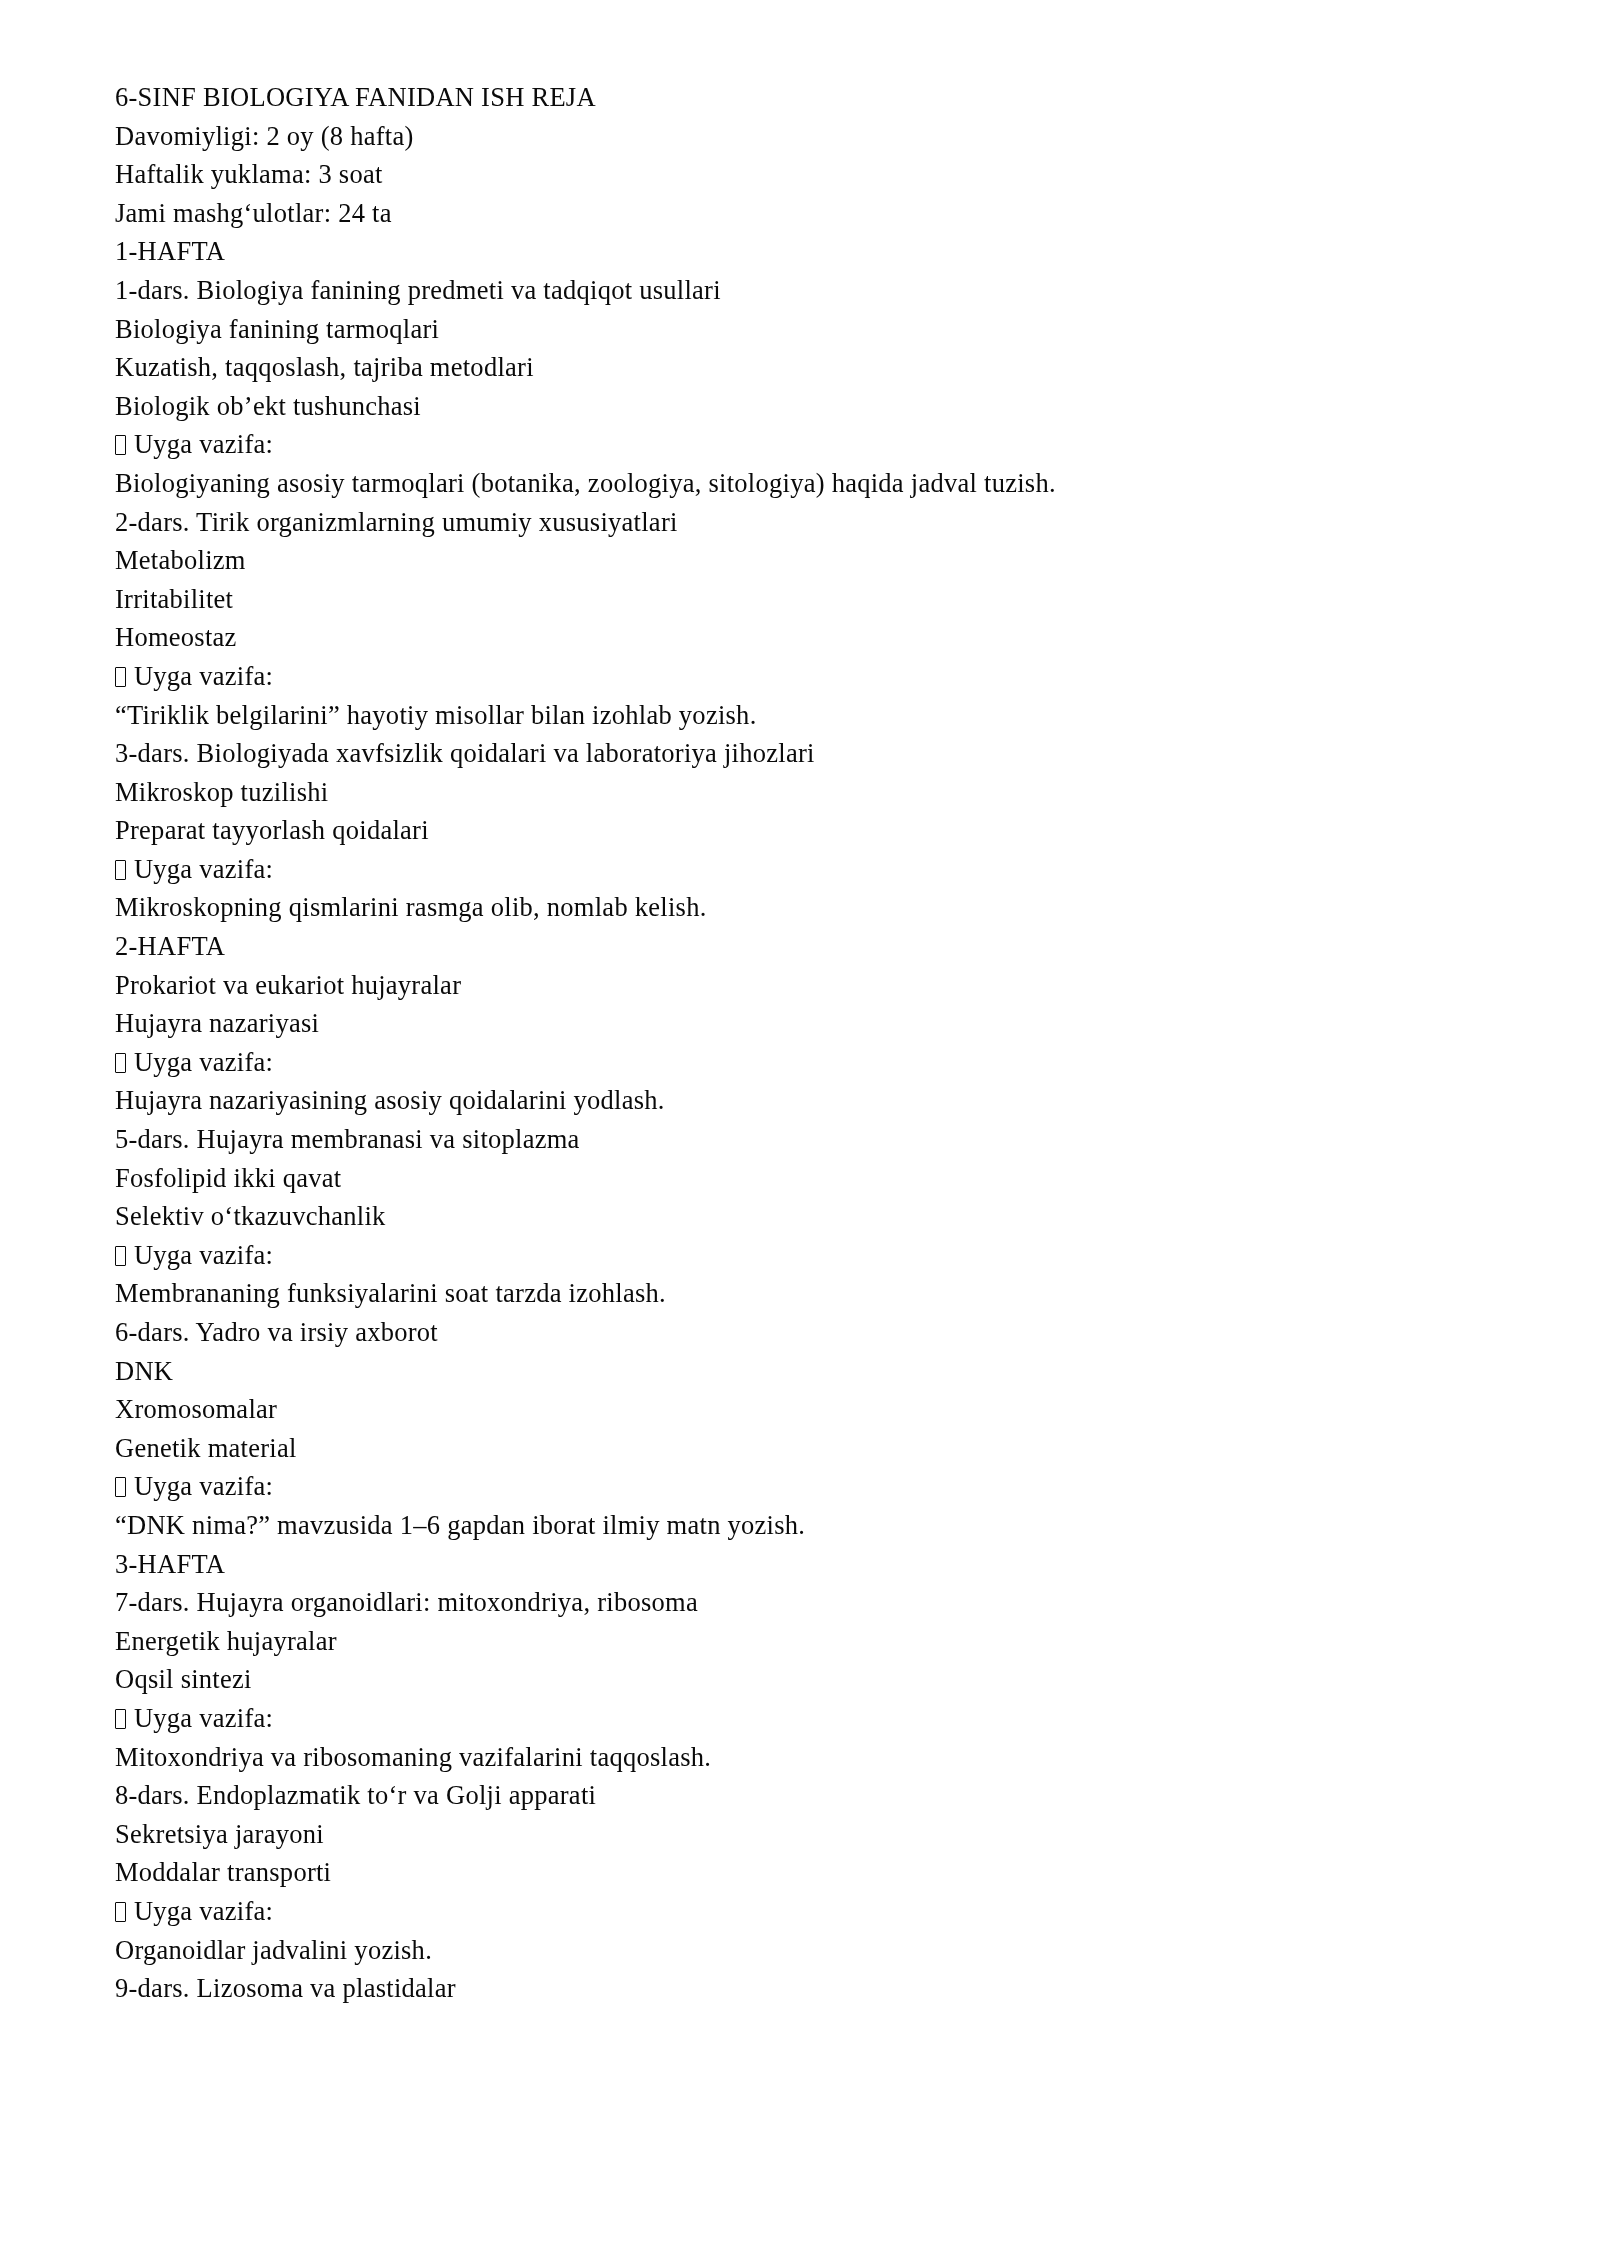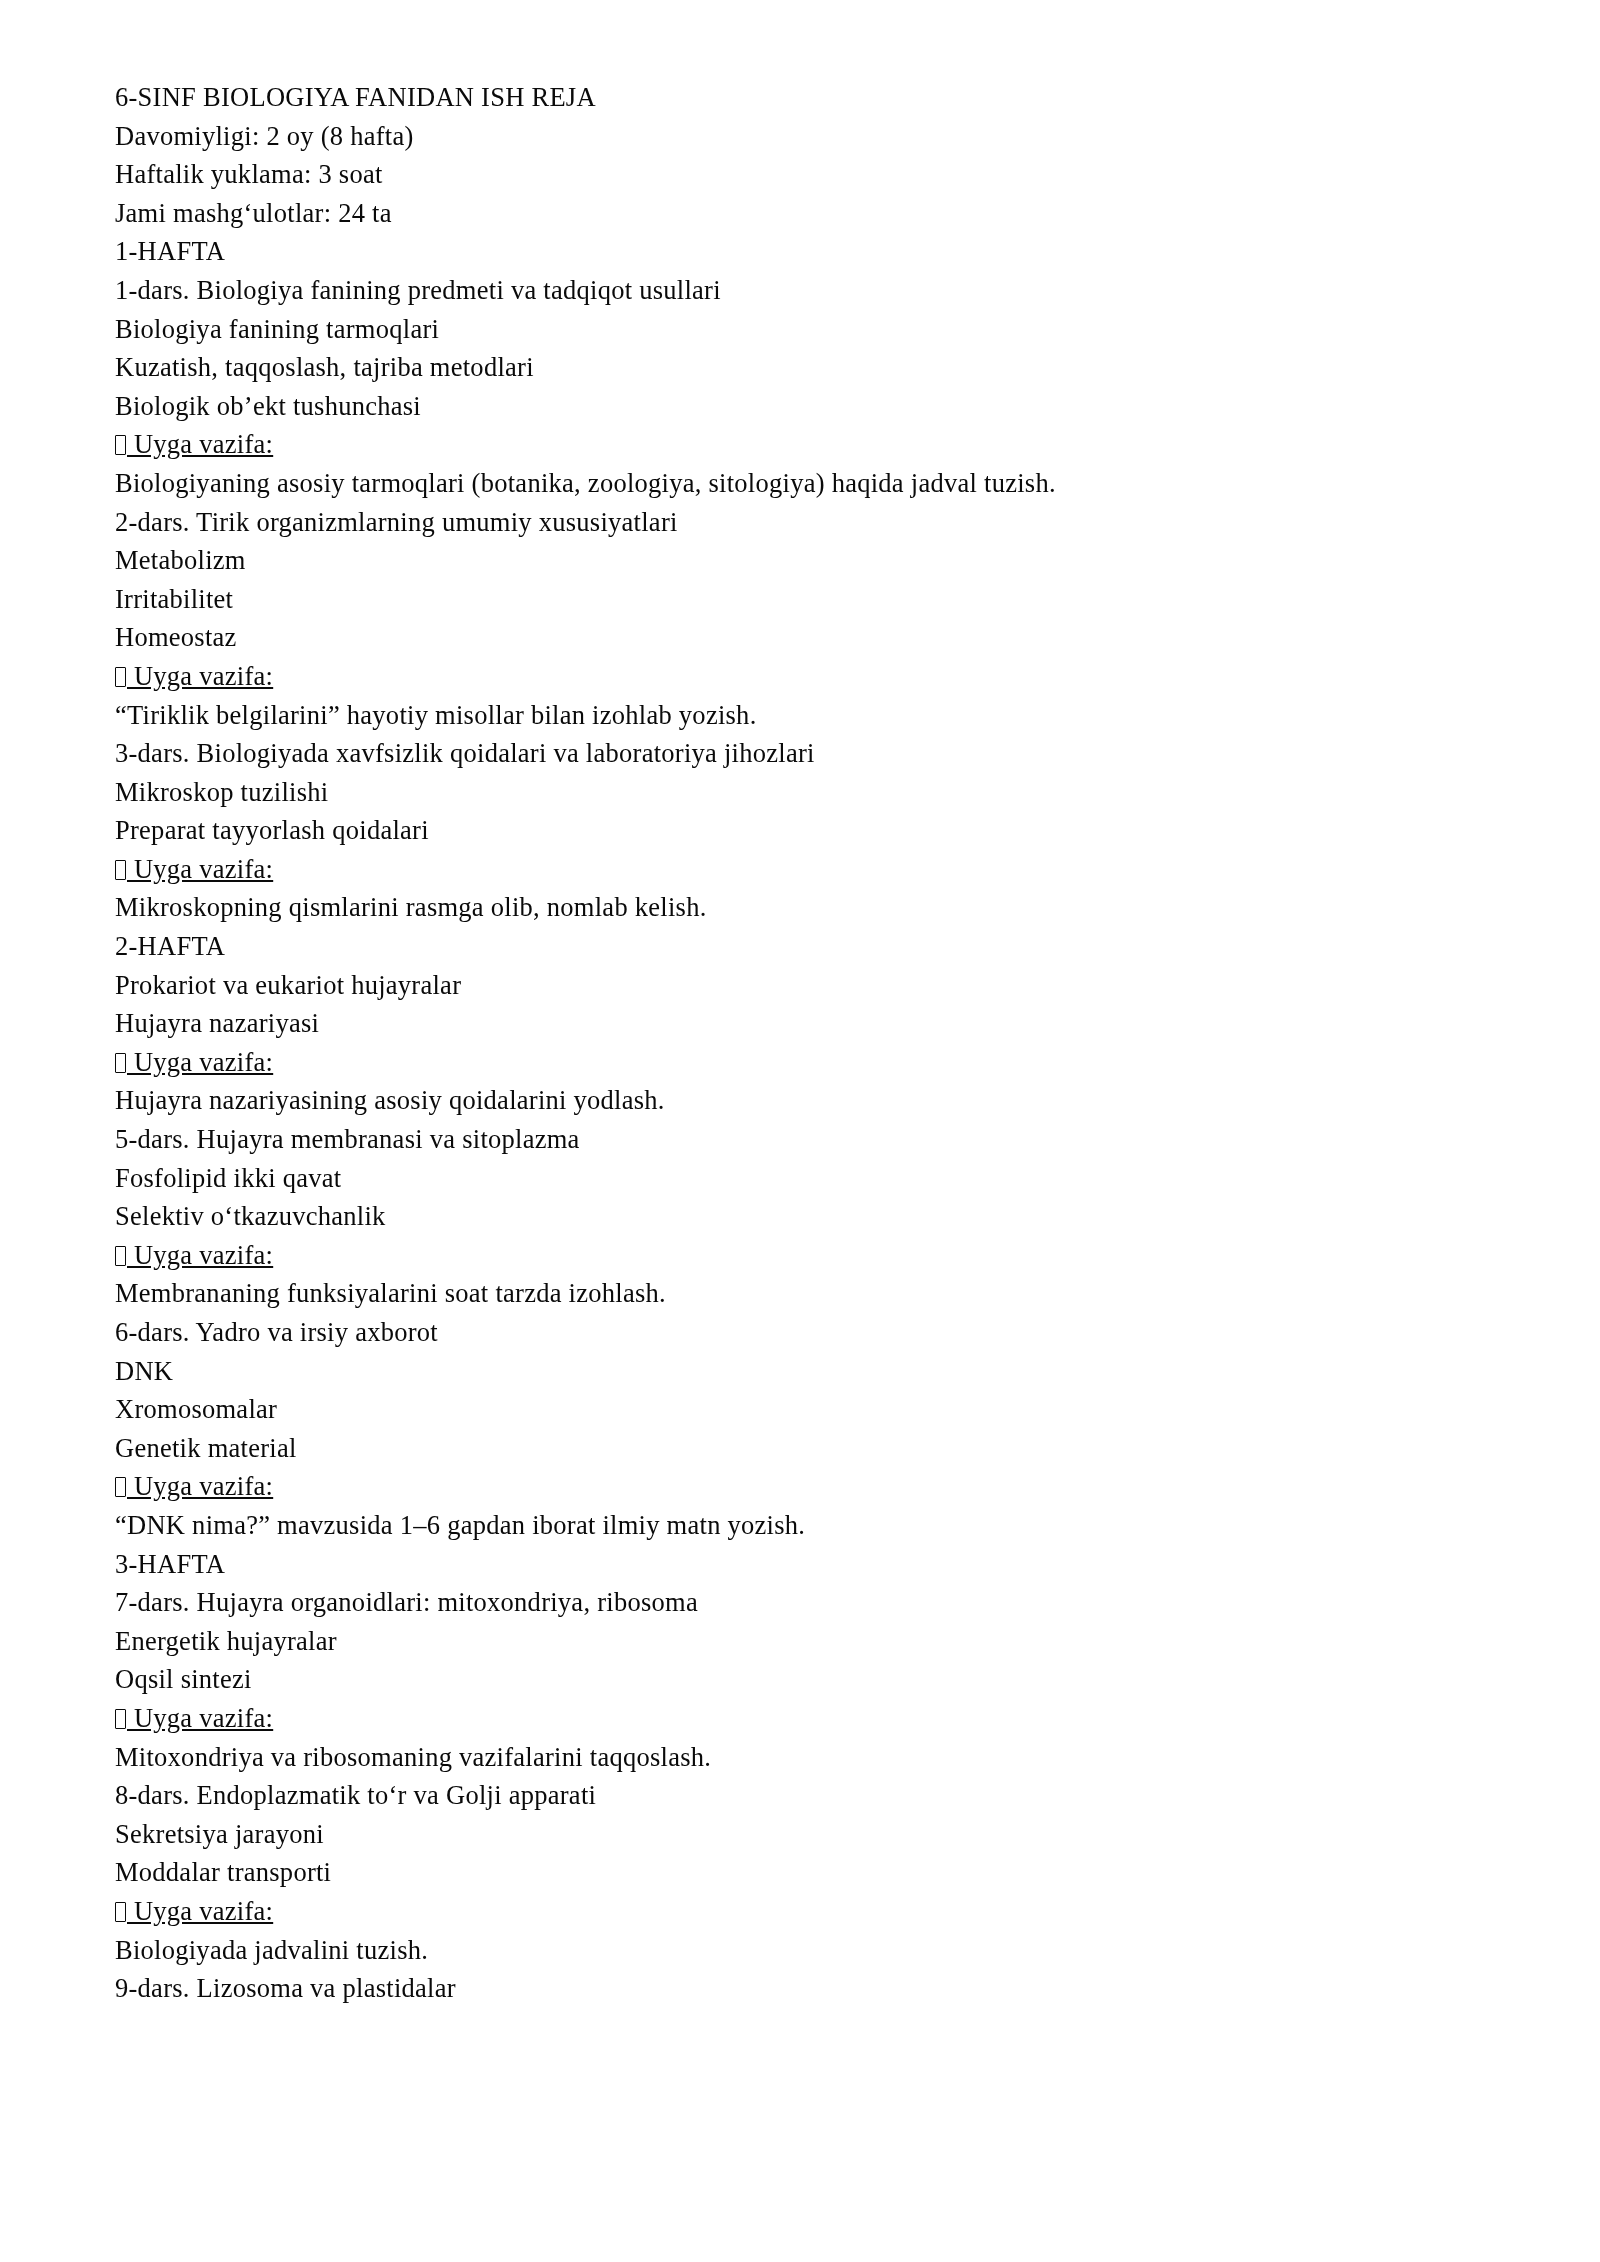--- a/index.html
+++ b/index.html
@@ -39,21 +39,21 @@
   .tofu {
     display: inline-block;
     width: 11px;
     height: 20px;
     border: 1.6px solid #0a0a0a;
     box-sizing: border-box;
     vertical-align: -2px;
     margin-right: 1px;
     border-radius: 1px;
   }
-  .tofu-wrap { white-space: pre; text-decoration: underline; }
+  .tofu-wrap { white-space: pre; }
 </style>
 </head>
 <body>
 
 <div class="page">
   <div class="doc-body" id="doc-body">
       <div class="line">6-SINF BIOLOGIYA FANIDAN ISH REJA</div>
       <div class="line">Davomiyligi: 2 oy (8 hafta)</div>
       <div class="line">Haftalik yuklama: 3 soat</div>
       <div class="line">Jami mashg‘ulotlar: 24 ta</div>
@@ -94,16 +94,16 @@
       <div class="line">3-HAFTA</div>
       <div class="line">7-dars. Hujayra organoidlari: mitoxondriya, ribosoma</div>
       <div class="line">Energetik hujayralar</div>
       <div class="line">Oqsil sintezi</div>
       <div class="line"><span class="tofu"></span><span class="tofu-wrap"> Uyga vazifa:</span></div>
       <div class="line">Mitoxondriya va ribosomaning vazifalarini taqqoslash.</div>
       <div class="line">8-dars. Endoplazmatik to‘r va Golji apparati</div>
       <div class="line">Sekretsiya jarayoni</div>
       <div class="line">Moddalar transporti</div>
       <div class="line"><span class="tofu"></span><span class="tofu-wrap"> Uyga vazifa:</span></div>
-      <div class="line">Biologiyada jadvalini tuzish.</div>
+      <div class="line">Organoidlar jadvalini yozish.</div>
       <div class="line">9-dars. Lizosoma va plastidalar</div>
     </div>
 </div>
 
 </body></html>

